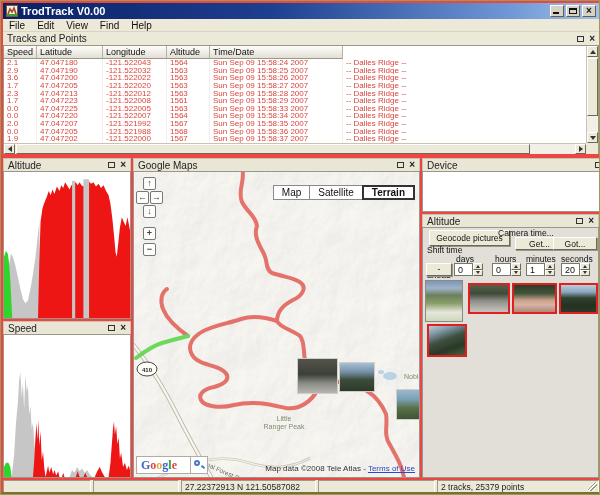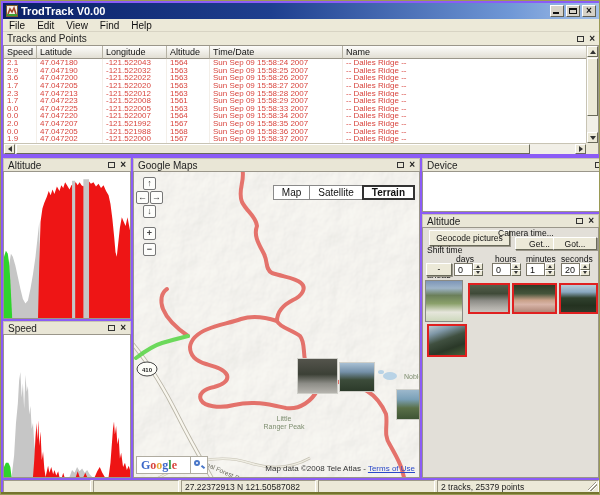--- a/index.html
+++ b/index.html
@@ -1,16 +1,16 @@
 <!DOCTYPE html>
 <html><head>
 <meta charset="utf-8">
 <style>
   html,body{margin:0;padding:0;background:#888;}
-  #app{position:relative;width:600px;height:495px;background:#8b5cf6;font-family:"Liberation Sans",sans-serif;overflow:hidden;box-sizing:border-box;border:1px solid #9a9a55;}
+  #app{position:relative;width:600px;height:495px;background:#ef4444;font-family:"Liberation Sans",sans-serif;overflow:hidden;box-sizing:border-box;border:1px solid #9a9a55;}
   #app::after{content:'';position:absolute;left:0;bottom:0;width:100%;height:2px;background:#74742e;}
   *{box-sizing:border-box;}
 
   
   .titlebar{position:absolute;left:2px;top:2px;width:596px;height:16px;background:linear-gradient(90deg,#0a2066 0%,#1e3f8f 45%,#6f97d6 85%,#a3c0e8 100%);display:flex;align-items:center;padding:0 3px;color:#fff;}
   .titlebar .ttl{font-size:11px;font-weight:bold;margin-left:3px;white-space:nowrap;}
   .appicon{width:12px;height:12px;background:#f4f0e6;border:1px solid #7a5a30;position:relative;flex:0 0 auto;}
   .appicon svg{position:absolute;left:0;top:0;}
   .winbtns{margin-left:auto;display:flex;gap:2px;}
   .wbtn{width:14px;height:12px;background:#d6d2c8;border:1px solid;border-color:#fff #5f5f55 #5f5f55 #fff;font-size:9px;line-height:10px;text-align:center;color:#111;position:relative;}
@@ -148,21 +148,20 @@
     <span class="closex">×</span>
   </div>
 
   <div id="tablewrap">
     <div class="thead">
       <div class="hcell c0">Speed</div>
       <div class="hcell c1">Latitude</div>
       <div class="hcell c2">Longitude</div>
       <div class="hcell c3">Altitude</div>
       <div class="hcell c4">Time/Date</div>
-      <div class="hcell c5">Name</div>
     </div>
     <div id="tbody">
         <div class="trow">
           <div class="tcell c0">2.1</div>
           <div class="tcell c1">47.047180</div>
           <div class="tcell c2">-121.522043</div>
           <div class="tcell c3">1564</div>
           <div class="tcell c4">Sun Sep 09 15:58:24 2007</div>
           <div class="tcell c5">-- Dalles Ridge --</div>
         </div>

